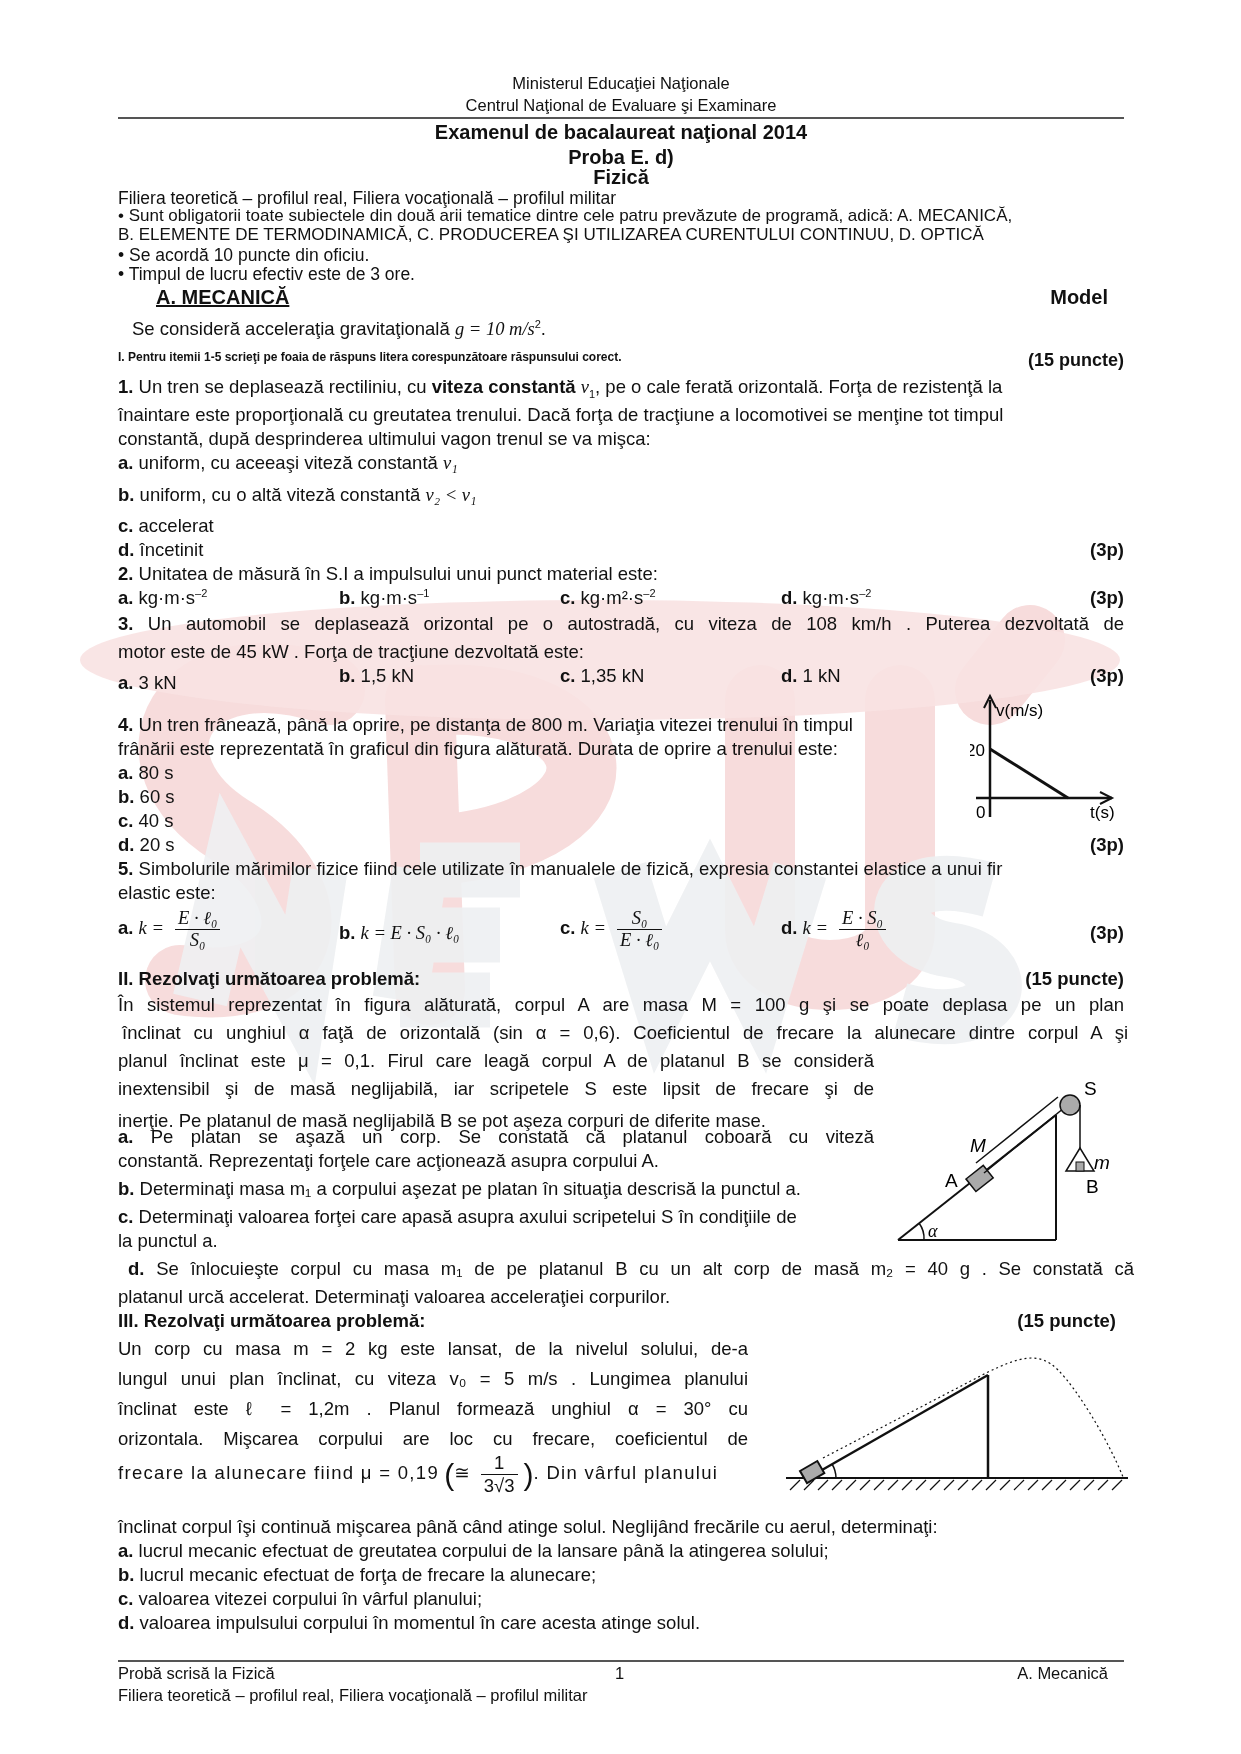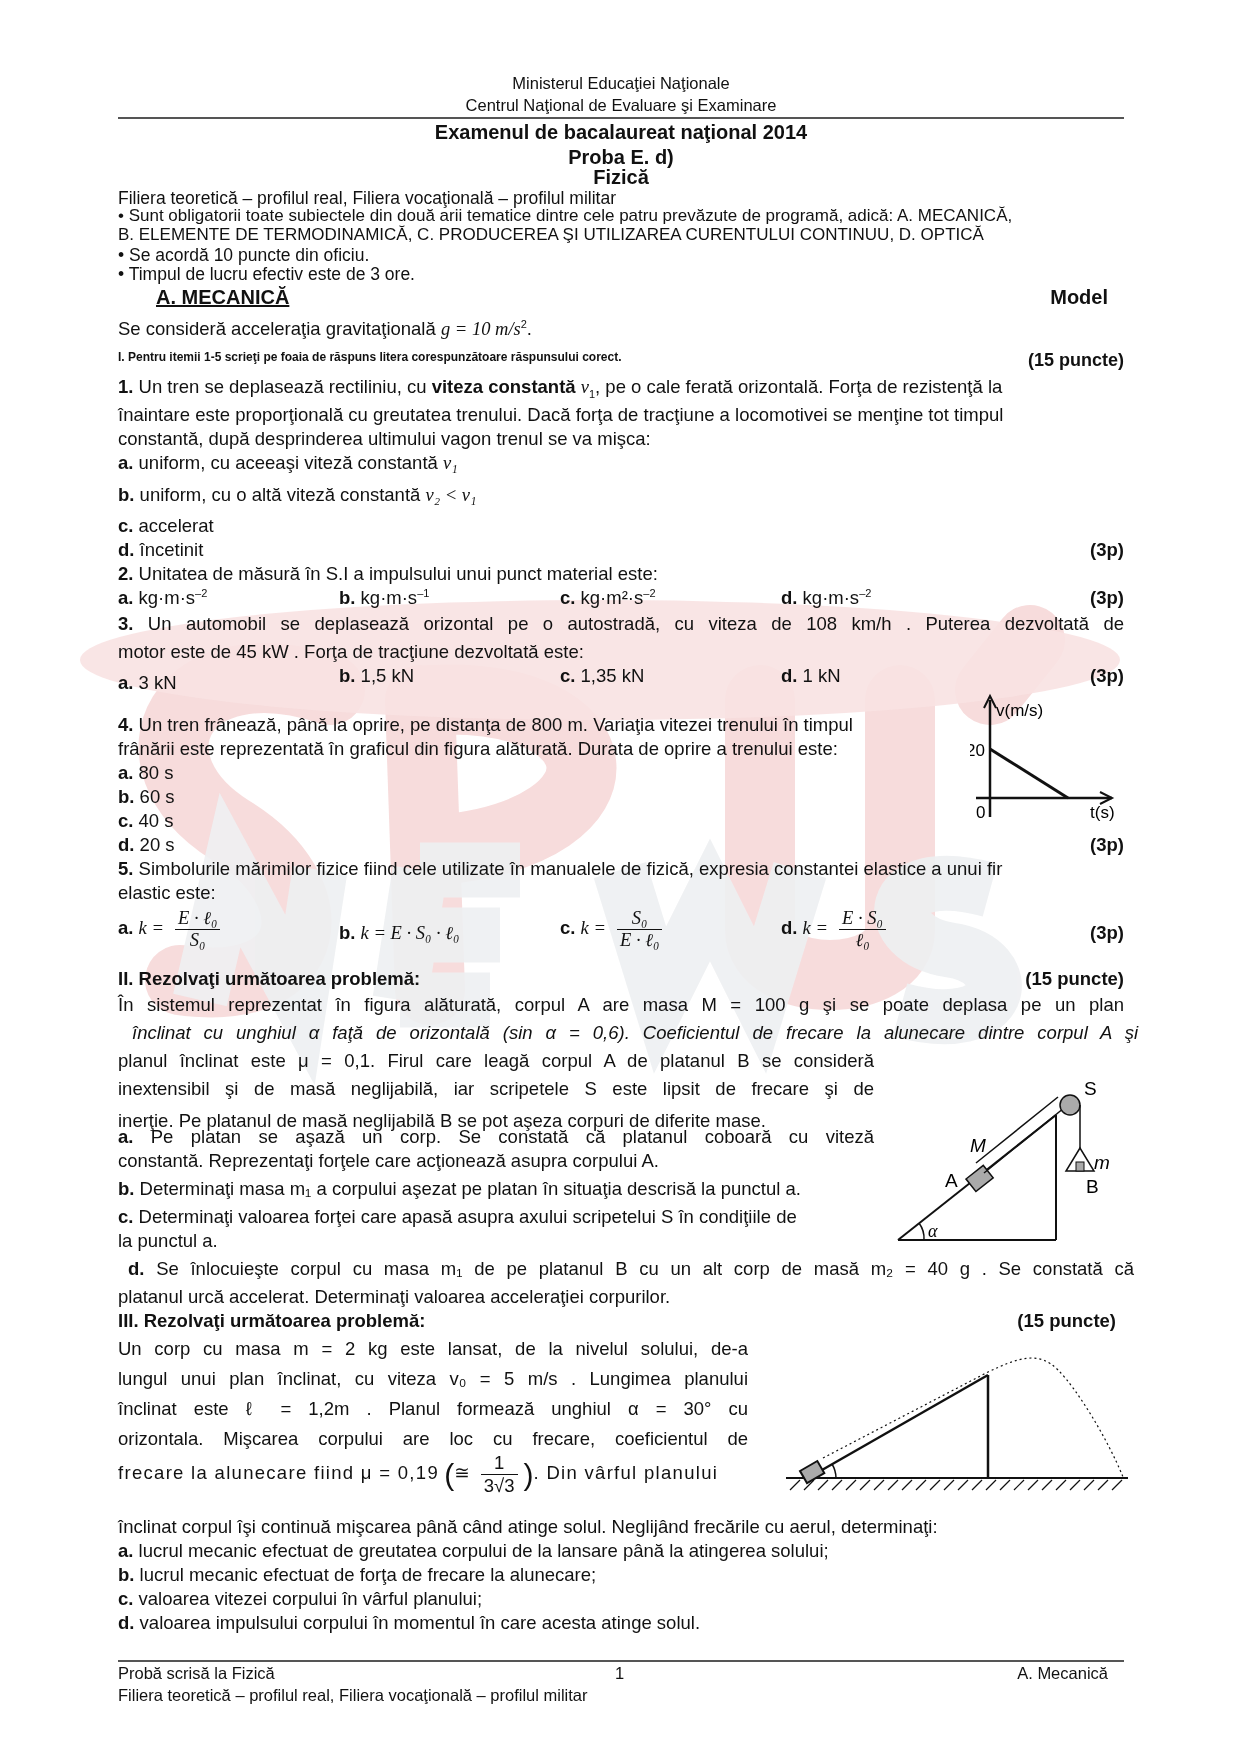--- a/index.html
+++ b/index.html
@@ -49,21 +49,21 @@
   <div class="abs center b" style="top:146px;font-size:20px;">Proba E. d)</div>
   <div class="abs center b" style="top:166px;font-size:20px;">Fizică</div>
   <div class="abs" style="top:188px;left:0;font-size:17.5px;">Filiera teoretică – profilul real, Filiera vocaţională – profilul militar</div>
   <div class="abs" style="top:206px;left:0;font-size:17px;">• Sunt obligatorii toate subiectele din două arii tematice dintre cele patru prevăzute de programă, adică: A. MECANICĂ,</div>
   <div class="abs" style="top:225px;left:0;font-size:17px;">B. ELEMENTE DE TERMODINAMICĂ, C. PRODUCEREA ŞI UTILIZAREA CURENTULUI CONTINUU, D. OPTICĂ</div>
   <div class="abs" style="top:245px;left:0;font-size:17.5px;">• Se acordă 10 puncte din oficiu.</div>
   <div class="abs" style="top:264px;left:0;font-size:17.5px;">• Timpul de lucru efectiv este de 3 ore.</div>
 
   <div class="abs b" style="top:286px;left:38px;font-size:20px;text-decoration:underline;">A. MECANICĂ</div>
   <div class="abs b" style="top:286px;right:16px;font-size:20px;">Model</div>
-  <div class="abs" style="top:318px;left:0;">
+  <div class="abs" style="top:318px;left:14px;">
     <span>Se consideră acceleraţia gravitaţională</span>
     <span class="i">g = 10 m/s</span><sup>2</sup>.
   </div>
 
   <div class="abs b" style="top:350px;left:0;font-size:12px;">I. Pentru itemii 1-5 scrieţi pe foaia de răspuns litera corespunzătoare răspunsului corect.</div>
   <div class="points" style="top:350px;font-size:18px;">(15 puncte)</div>
 
   <div class="abs" style="top:376px;left:0;width:1006px;">
     <span class="b">1.</span>
     <span>Un tren se deplasează rectiliniu, cu</span>
@@ -132,21 +132,21 @@
   <div class="abs" style="top:908px;left:663px;">
     <span class="b">d.</span>
     <span class="i">k =</span>
     <span class="frac i"><span class="num">E · S₀</span><span class="den">ℓ₀</span></span>
   </div>
   <div class="points" style="top:922px;">(3p)</div>
 
   <div class="abs b" style="top:968px;left:0;font-size:18.5px;">II. Rezolvaţi următoarea problemă:</div>
   <div class="points" style="top:968px;font-size:18.5px;">(15 puncte)</div>
   <div class="abs just" style="top:994px;left:0;width:1006px;">În sistemul reprezentat în figura alăturată, corpul A are masa  M = 100 g  şi se poate deplasa pe un plan</div>
-  <div class="abs just" style="top:1022px;left:14px;width:1006px;font-style:italic;">înclinat cu unghiul  α  faţă de orizontală (sin α = 0,6). Coeficientul de frecare la alunecare dintre corpul A şi</div>
+  <div class="abs just" style="top:1022px;left:4px;width:1006px;">înclinat cu unghiul  α  faţă de orizontală (sin α = 0,6). Coeficientul de frecare la alunecare dintre corpul A şi</div>
   <div class="abs just" style="top:1050px;left:0;width:756px;">planul înclinat este  μ = 0,1. Firul care leagă corpul A de platanul B se consideră</div>
   <div class="abs just" style="top:1078px;left:0;width:756px;">inextensibil şi de masă neglijabilă, iar scripetele S este lipsit de frecare şi de</div>
   <div class="abs" style="top:1102px;left:0;margin-top:8px;">inerţie. Pe platanul de masă neglijabilă B se pot aşeza corpuri de diferite mase.</div>
   <div class="abs just" style="top:1126px;left:0;width:756px;"><span class="b">a.</span> <span>Pe platan se aşază un corp. Se constată că platanul coboară cu viteză</span></div>
   <div class="abs" style="top:1150px;left:0;">constantă. Reprezentaţi forţele care acţionează asupra corpului A.</div>
   <div class="abs" style="top:1178px;left:0;"><span class="b">b.</span> <span>Determinaţi masa  m₁  a corpului aşezat pe platan în situaţia descrisă la punctul a.</span></div>
   <div class="abs" style="top:1206px;left:0;"><span class="b">c.</span> <span>Determinaţi valoarea forţei care apasă asupra axului scripetelui S în condiţiile de</span></div>
   <div class="abs" style="top:1230px;left:0;">la punctul a.</div>
   <div class="abs just" style="top:1258px;left:10px;width:1006px;"><span class="b">d.</span> <span>Se înlocuieşte corpul cu masa  m₁  de pe platanul B cu un alt corp de masă  m₂ = 40 g . Se constată că</span></div>
   <div class="abs" style="top:1286px;left:0;">platanul urcă accelerat. Determinaţi valoarea acceleraţiei corpurilor.</div>

